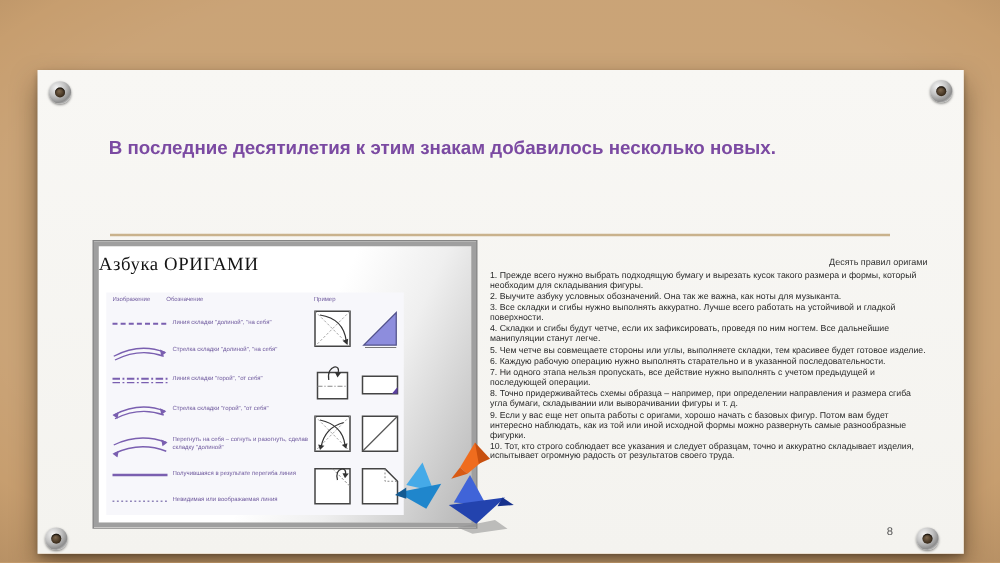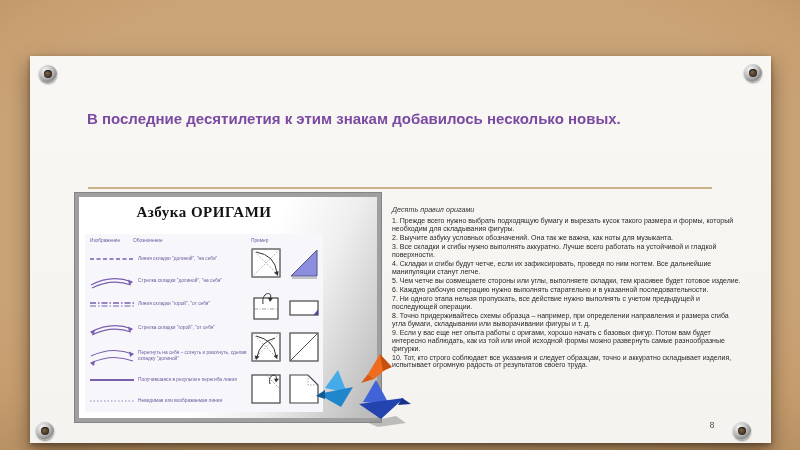--- a/index.html
+++ b/index.html
@@ -26,36 +26,36 @@
   .g-tl{left:9px;top:9px;} .g-tr{left:714px;top:8px;} .g-bl{left:6px;top:366px;} .g-br{left:703px;top:366px;}
 
   .slide-title{position:absolute;left:57px;top:52px;width:660px;
     font-size:15px;font-weight:bold;color:#7b4aa2;line-height:21px;}
   .divider{position:absolute;left:58px;top:131px;width:624px;height:2px;background:#c9b28c;}
 
   
   .figure{position:absolute;left:45px;top:137px;width:298px;height:221px;
     border:4px solid #9f9f9f;box-shadow:0 0 0 1px #858585;
     background:linear-gradient(115deg,#ffffff 52%,#efefef 70%,#bcbcbc 97%);}
-  .fig-title{position:absolute;left:0;top:7px;width:250px;text-align:center;
-    font-family:"Liberation Serif", serif;font-weight:bold;font-size:15px;color:#141414;letter-spacing:.5px;}
+  .fig-title{position:absolute;left:0;top:7px;width:250px;text-align:left;
+    font-family:"Liberation Serif", serif;font-weight:normal;font-size:15px;color:#141414;letter-spacing:.5px;}
   .panel{position:absolute;left:6px;top:37px;width:238px;height:178px;background:#f7f7fb;}
   .col-head{position:absolute;top:4px;font-size:4.8px;color:#6f5a9e;}
   .ch-img{left:5px;} .ch-des{left:48px;} .ch-ex{left:166px;}
   .sym-rows{position:absolute;left:4px;top:16px;width:158px;display:flex;flex-direction:column;}
   .sym-row{display:flex;align-items:center;}
   .sym{width:46px;flex:0 0 46px;}
   .sym-label{font-size:4.8px;color:#6f5a9e;line-height:1.25;padding-left:3px;}
   .examples{position:absolute;left:164px;top:13px;width:72px;}
   .ex-row{position:absolute;display:flex;gap:4px;}
   .ex-cell{width:34px;height:34px;}
 
   
   .rules{position:absolute;left:362px;top:149px;width:350px;color:#2a2a2a;}
-  .rules-head{text-align:left;font-size:7.2px;margin-bottom:3px;color:#333;font-style:italic;}
+  .rules-head{text-align:right;font-size:7.2px;margin-bottom:3px;color:#333;}
   .rule-item{font-size:7px;line-height:1.14;margin:0 0 1px 0;}
   .page-num{position:absolute;left:672px;top:364px;width:20px;text-align:center;font-size:9px;color:#555;}
 
   .birds{position:absolute;left:286px;top:296px;}
 </style>
 </head>
 <body>
 
 <div class="vignette"></div>
 

